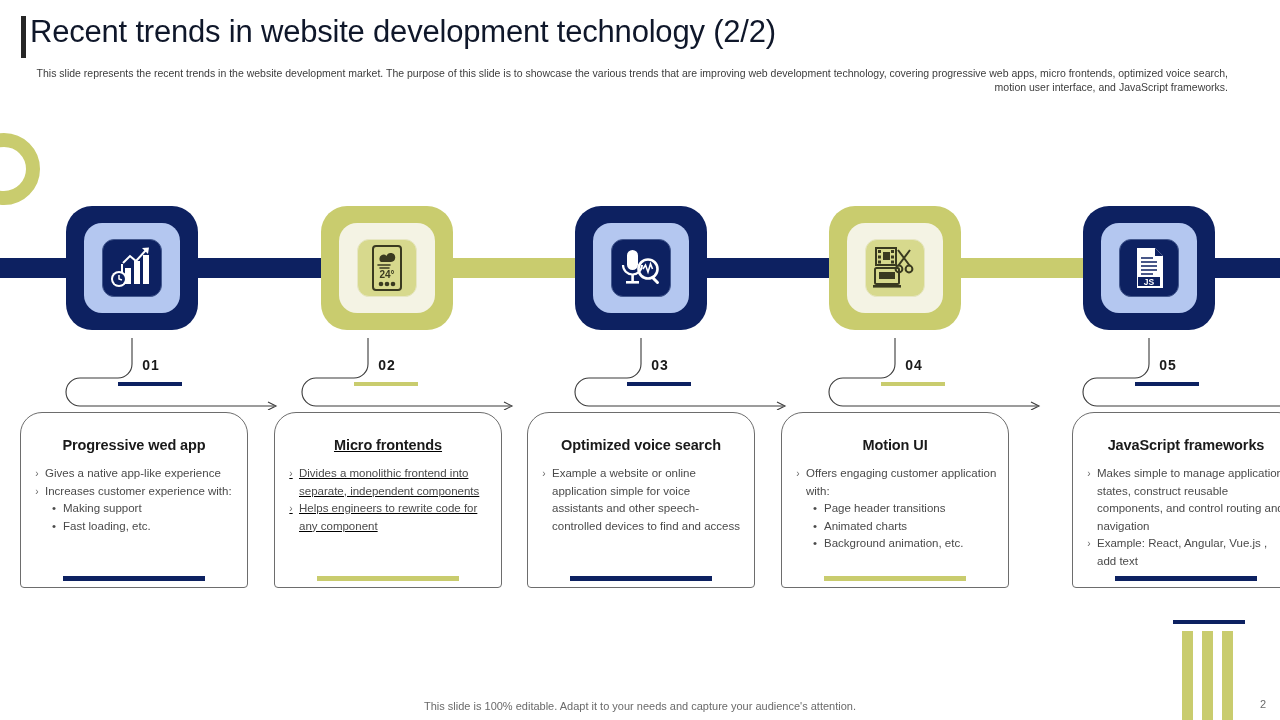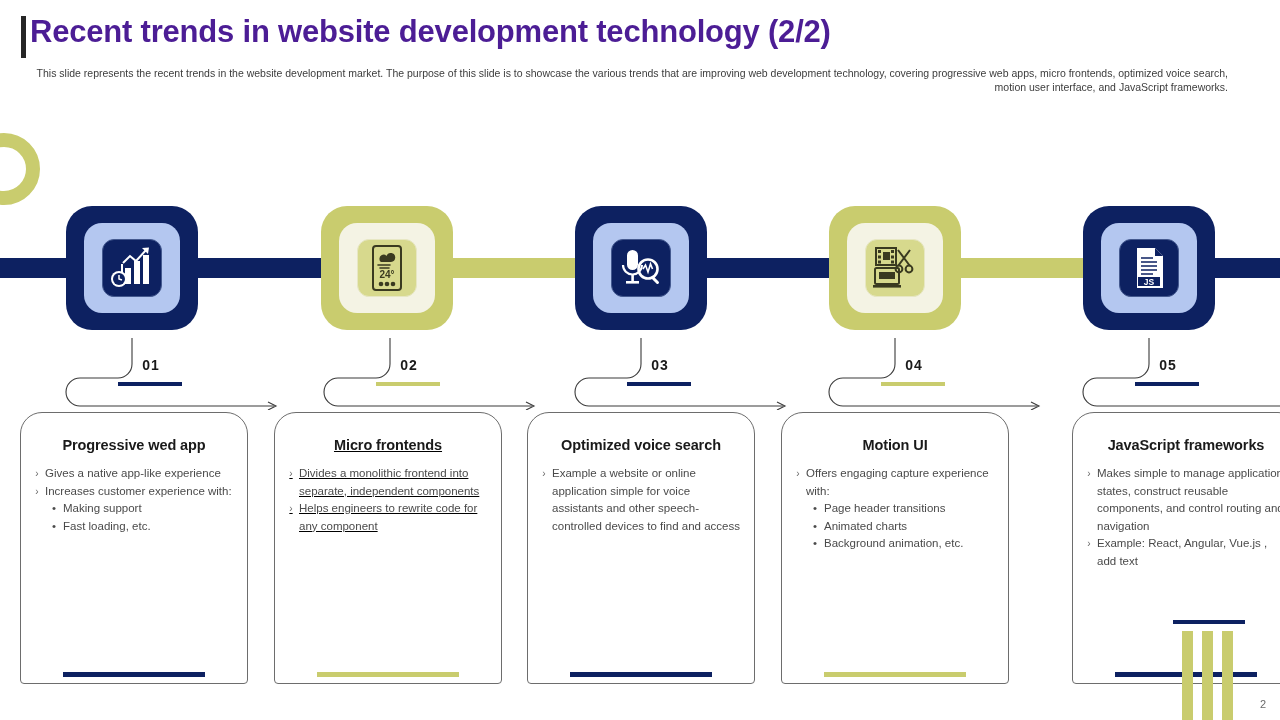--- a/index.html
+++ b/index.html
@@ -11,21 +11,21 @@
   }
   .slide { position: relative; width: 1280px; height: 720px; background: #fff; }
 
   
   .title-accent {
     position: absolute; left: 21px; top: 16px;
     width: 5px; height: 42px; background: #262626;
   }
   .slide-title {
     position: absolute; left: 30px; top: 14px;
-    font-size: 31px; font-weight: bold; color: #4c1d95;
+    font-size: 31px; font-weight: normal; color: #0f172a;
     letter-spacing: -0.2px; white-space: nowrap;
   }
   .slide-sub {
     position: absolute; left: 28px; top: 66px; width: 1200px;
     font-size: 10.5px; line-height: 14px; color: #3c3c3c; text-align: right;
   }
 
   
   .ring {
     position: absolute; left: -32px; top: 133px;
@@ -63,21 +63,21 @@
   .conn { position: absolute; width: 240px; height: 72px; top: 338px; }
   .conn svg { position: absolute; left: 0; top: 0; }
   .num {
     position: absolute; top: 19px; left: 60px; width: 70px; text-align: center;
     font-size: 14px; font-weight: bold; color: #1a1a1a; letter-spacing: 1px;
   }
   .num-rule { position: absolute; top: 44px; left: 62px; width: 64px; height: 4px; }
 
   
   .card {
-    position: absolute; top: 412px; width: 228px; height: 272px;
+    position: absolute; top: 412px; width: 228px; height: 176px;
     border: 1px solid #6d6d6d;
     border-radius: 22px 22px 4px 4px;
     background: #fff;
   }
   .card-title {
     margin-top: 24px; text-align: center;
     font-size: 14.5px; font-weight: bold; color: #1a1a1a;
     letter-spacing: -0.1px;
   }
   .bullets { margin: 12px 10px 0 8px; }
@@ -213,21 +213,21 @@
     </div>
   <div id="conns">
       <div class="conn" style="left: 56px;">
         <svg width="240" height="72">
        <path d="M76 0 V26 a14 14 0 0 1 -14 14 H24 a14 14 0 0 0 -14 14 v0 a14 14 0 0 0 14 14 H218" fill="none" stroke="#3a3a3a" stroke-width="1.1"></path>
        <path d="M212 64 l8 4 l-8 4" fill="none" stroke="#3a3a3a" stroke-width="1.1"></path>
      </svg>
      <div class="num">01</div>
      <div class="num-rule" style="background:#0d2161"></div>
       </div>
-      <div class="conn" style="left: 314px;">
+      <div class="conn" style="left: 292px;">
         <svg width="240" height="72">
        <path d="M76 0 V26 a14 14 0 0 1 -14 14 H24 a14 14 0 0 0 -14 14 v0 a14 14 0 0 0 14 14 H218" fill="none" stroke="#3a3a3a" stroke-width="1.1"></path>
        <path d="M212 64 l8 4 l-8 4" fill="none" stroke="#3a3a3a" stroke-width="1.1"></path>
      </svg>
      <div class="num">02</div>
      <div class="num-rule" style="background:#c9cc6e"></div>
       </div>
       <div class="conn" style="left: 565px;">
         <svg width="240" height="72">
        <path d="M76 0 V26 a14 14 0 0 1 -14 14 H24 a14 14 0 0 0 -14 14 v0 a14 14 0 0 0 14 14 H218" fill="none" stroke="#3a3a3a" stroke-width="1.1"></path>
@@ -298,21 +298,21 @@
                <span class="b-text">Example a website or online application simple for voice assistants and other speech-controlled devices to find and access</span>
              </div>
         </div>
         <div class="card-rule" style="background:#0d2161"></div>
       </div>
       <div class="card" style="left: 781px;">
         <div class="card-title">Motion UI</div>
         <div class="bullets">
           <div class="b-row">
                <span class="b-mark">›</span>
-               <span class="b-text">Offers engaging capture experience with:</span>
+               <span class="b-text">Offers engaging customer application with:</span>
              </div>
           <div class="sub-row">
                  <span class="sub-mark">•</span>
                  <span class="b-text">Page header transitions</span>
                </div>
           <div class="sub-row">
                  <span class="sub-mark">•</span>
                  <span class="b-text">Animated charts</span>
                </div>
           <div class="sub-row">
@@ -338,14 +338,15 @@
       </div>
     </div>
 
   <div class="bar-cap"></div>
   <div class="bars">
     <i></i>
     <i></i>
     <i></i>
   </div>
 
+  <div class="footer-note">This slide is 100% editable. Adapt it to your needs and capture your audience's attention.</div>
   <div class="page-num">2</div>
 </div>
 
 </body></html>

